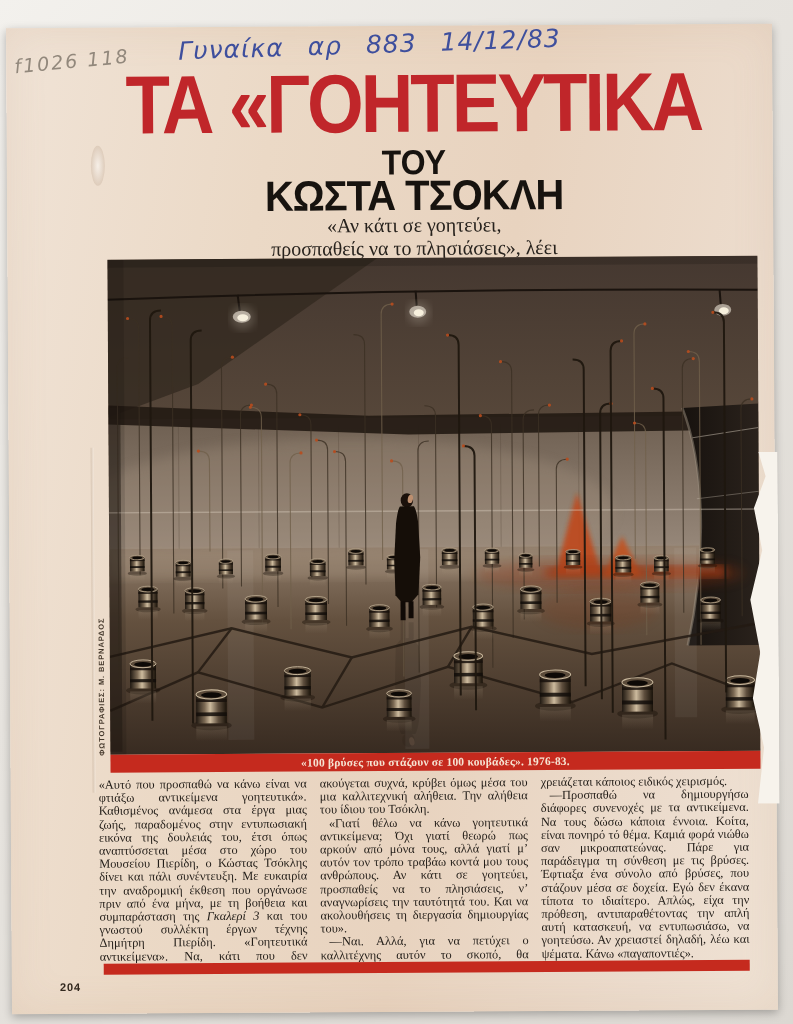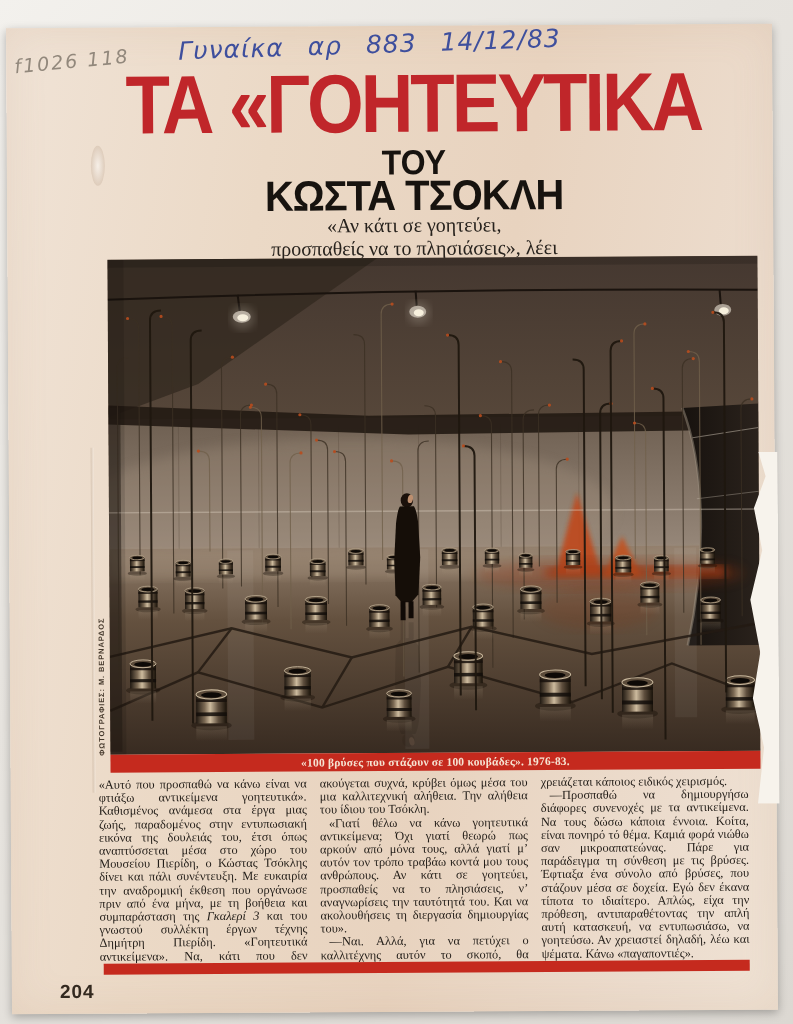--- a/index.html
+++ b/index.html
@@ -59,21 +59,21 @@
   }
   .cols{
     position:absolute;left:88px;top:751px;width:650px;height:185px;
     column-count:3;column-gap:13px;
     font-family:"Liberation Serif",serif;font-size:12.4px;line-height:13.2px;
     text-align:justify;color:#221d18;overflow:hidden;
   }
   .cols p{margin:0}
   .cols p + p{text-indent:9px}
   .bottom-bar{position:absolute;left:92px;top:936px;width:646px;height:11px;background:#c52a1e}
-  .page-number{position:absolute;left:48px;top:953px;font-size:19px;font-weight:bold;color:#33291f;letter-spacing:1px}
+  .page-number{position:absolute;left:48px;top:953px;font-size:11px;font-weight:bold;color:#33291f;letter-spacing:1px}
   .fold-crease{
     position:absolute;left:82px;top:420px;width:3px;height:345px;
     background:linear-gradient(90deg,rgba(120,90,60,.18),rgba(255,255,255,.25));
   }
   .wrinkle{
     position:absolute;left:84px;top:118px;width:14px;height:40px;border-radius:50%;
     background:radial-gradient(ellipse,rgba(255,255,255,.5),rgba(150,120,95,.18) 70%,transparent);
   }
 </style>
 </head>

